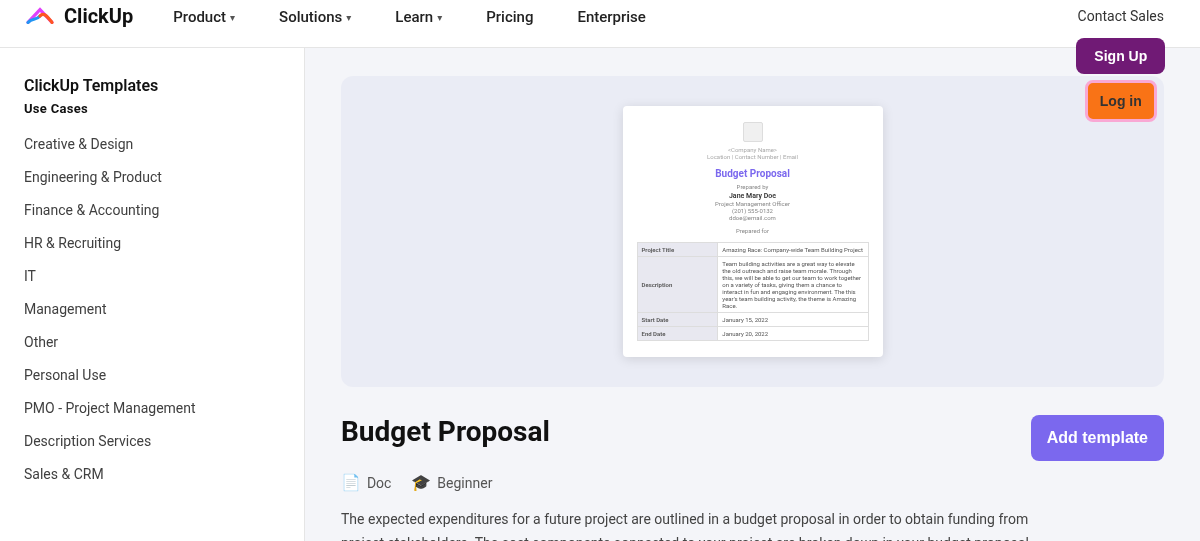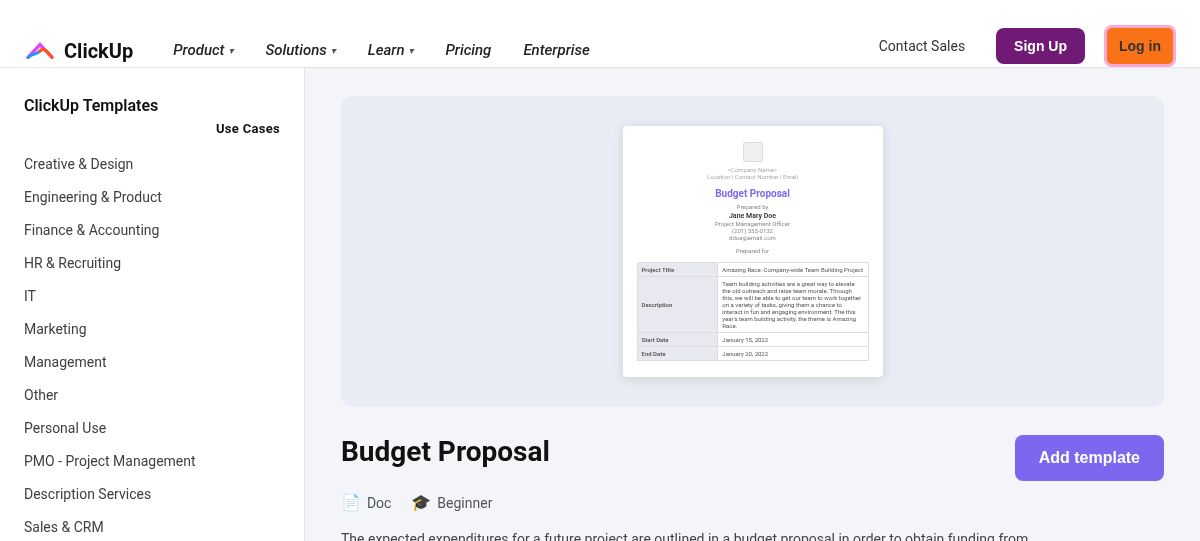--- a/index.html
+++ b/index.html
@@ -1,52 +1,52 @@
 <!DOCTYPE html>
 <html><head>
   <meta charset="utf-8">
   <style>
     * { box-sizing: border-box; margin: 0; padding: 0; }
     body { font-family: -apple-system, BlinkMacSystemFont, 'Segoe UI', Roboto, sans-serif; background: #fff; color: #333; }
 
     
     nav {
-      display: flex; align-items: flex-end; padding: 0 24px; height: 68px;
+      display: flex; align-items: flex-start; padding: 0 24px; height: 48px;
       border-bottom: 1px solid #e5e5e5; background: #fff; position: sticky; top: 0; z-index: 100;
     }
     .nav-logo { display: flex; align-items: center; gap: 8px; margin-right: 28px; text-decoration: none; }
     .nav-logo-text { font-size: 20px; font-weight: 700; color: #111; }
-    .nav-items { display: flex; align-items: center; gap: 8px; flex: 1; font-style: italic; }
+    .nav-items { display: flex; align-items: center; gap: 20px; flex: 1; }
     .nav-item {
       display: flex; align-items: center; gap: 4px; padding: 8px 12px;
       font-size: 15px; font-weight: 500; color: #222; cursor: pointer; border-radius: 6px;
       text-decoration: none;
     }
     .nav-chevron { font-size: 10px; color: #555; }
-    .nav-right { display: flex; align-items: center; gap: 19px; }
+    .nav-right { display: flex; align-items: center; gap: 6px; flex-direction: column; }
     .btn-contact { font-size: 14px; color: #333; cursor: pointer; padding: 8px 12px; }
     .btn-signup {
       background: #701a75; color: #fff; border: none; padding: 10px 18px;
       border-radius: 8px; font-size: 14px; font-weight: 600; cursor: pointer;
     }
     .btn-login {
       background: #f97316; color: #333; border: 3px solid #f9a8d4; padding: 10px 12px;
       border-radius: 8px; font-size: 14px; font-weight: 600; cursor: pointer;
     }
 
     
     .page-container { display: flex; min-height: calc(100vh - 60px); }
 
     
     .sidebar {
       width: 305px; min-width: 305px; padding: 28px 24px; border-right: 1px solid #e5e5e5;
       background: #fff; overflow-y: auto;
     }
     .sidebar-title { font-size: 16px; font-weight: 600; color: #111; margin-bottom: 6px; }
-    .sidebar-section-title { font-size: 13px; font-weight: 700; color: #111; margin-bottom: 12px; letter-spacing: 0.3px; text-align: right; }
+    .sidebar-section-title { font-size: 13px; font-weight: 700; color: #111; margin-bottom: 12px; letter-spacing: 0.3px; }
     .sidebar-link {
       display: block; padding: 6px 0; font-size: 14px; color: #404040; cursor: pointer;
       text-decoration: none; line-height: 1.5;
     }
 
     
     .main-content { flex: 1; padding: 28px 36px; background: #f4f5f9; }
 
     
     .preview-card {
@@ -71,21 +71,21 @@
     .doc-table { width: 100%; border-collapse: collapse; margin-top: 8px; }
     .doc-table td { border: 1px solid #ddd; padding: 3px 4px; font-size: 6px; color: #555; }
     .doc-table .label-cell { background: #e8e8f0; font-weight: 600; width: 35%; }
 
     
     .template-info-row {
       display: flex; align-items: flex-start; justify-content: space-between; margin-bottom: 12px;
     }
     .template-title { font-size: 28px; font-weight: 700; color: #111; }
     .btn-add-template {
-      background: #7b68ee; color: #fff; border: none; padding: 14px 24px;
+      background: #7b68ee; color: #fff; border: none; padding: 14px 16px;
       border-radius: 8px; font-size: 16px; font-weight: 600; cursor: pointer;
       white-space: nowrap;
     }
     .template-meta { display: flex; align-items: center; gap: 20px; margin-bottom: 16px; }
     .meta-item { display: flex; align-items: center; gap: 6px; font-size: 14px; color: #555; }
     .meta-icon { font-size: 16px; }
     .template-desc { font-size: 14px; color: #444; line-height: 1.7; max-width: 720px; }
 
     
     .logo-svg { width: 32px; height: 32px; }
@@ -133,21 +133,20 @@
 
   <aside class="sidebar">
     <div class="sidebar-title">ClickUp Templates</div>
     <div class="sidebar-section-title">Use Cases</div>
     <div id="sidebar-links-container">
         <a class="sidebar-link">Creative &amp; Design</a>
         <a class="sidebar-link">Engineering &amp; Product</a>
         <a class="sidebar-link">Finance &amp; Accounting</a>
         <a class="sidebar-link">HR &amp; Recruiting</a>
         <a class="sidebar-link">IT</a>
-        <a class="sidebar-link">Marketing</a>
         <a class="sidebar-link">Management</a>
         <a class="sidebar-link">Other</a>
         <a class="sidebar-link">Personal Use</a>
         <a class="sidebar-link">PMO - Project Management</a>
         <a class="sidebar-link">Description Services</a>
         <a class="sidebar-link">Sales &amp; CRM</a>
       </div>
   </aside>
 
   <main class="main-content">

